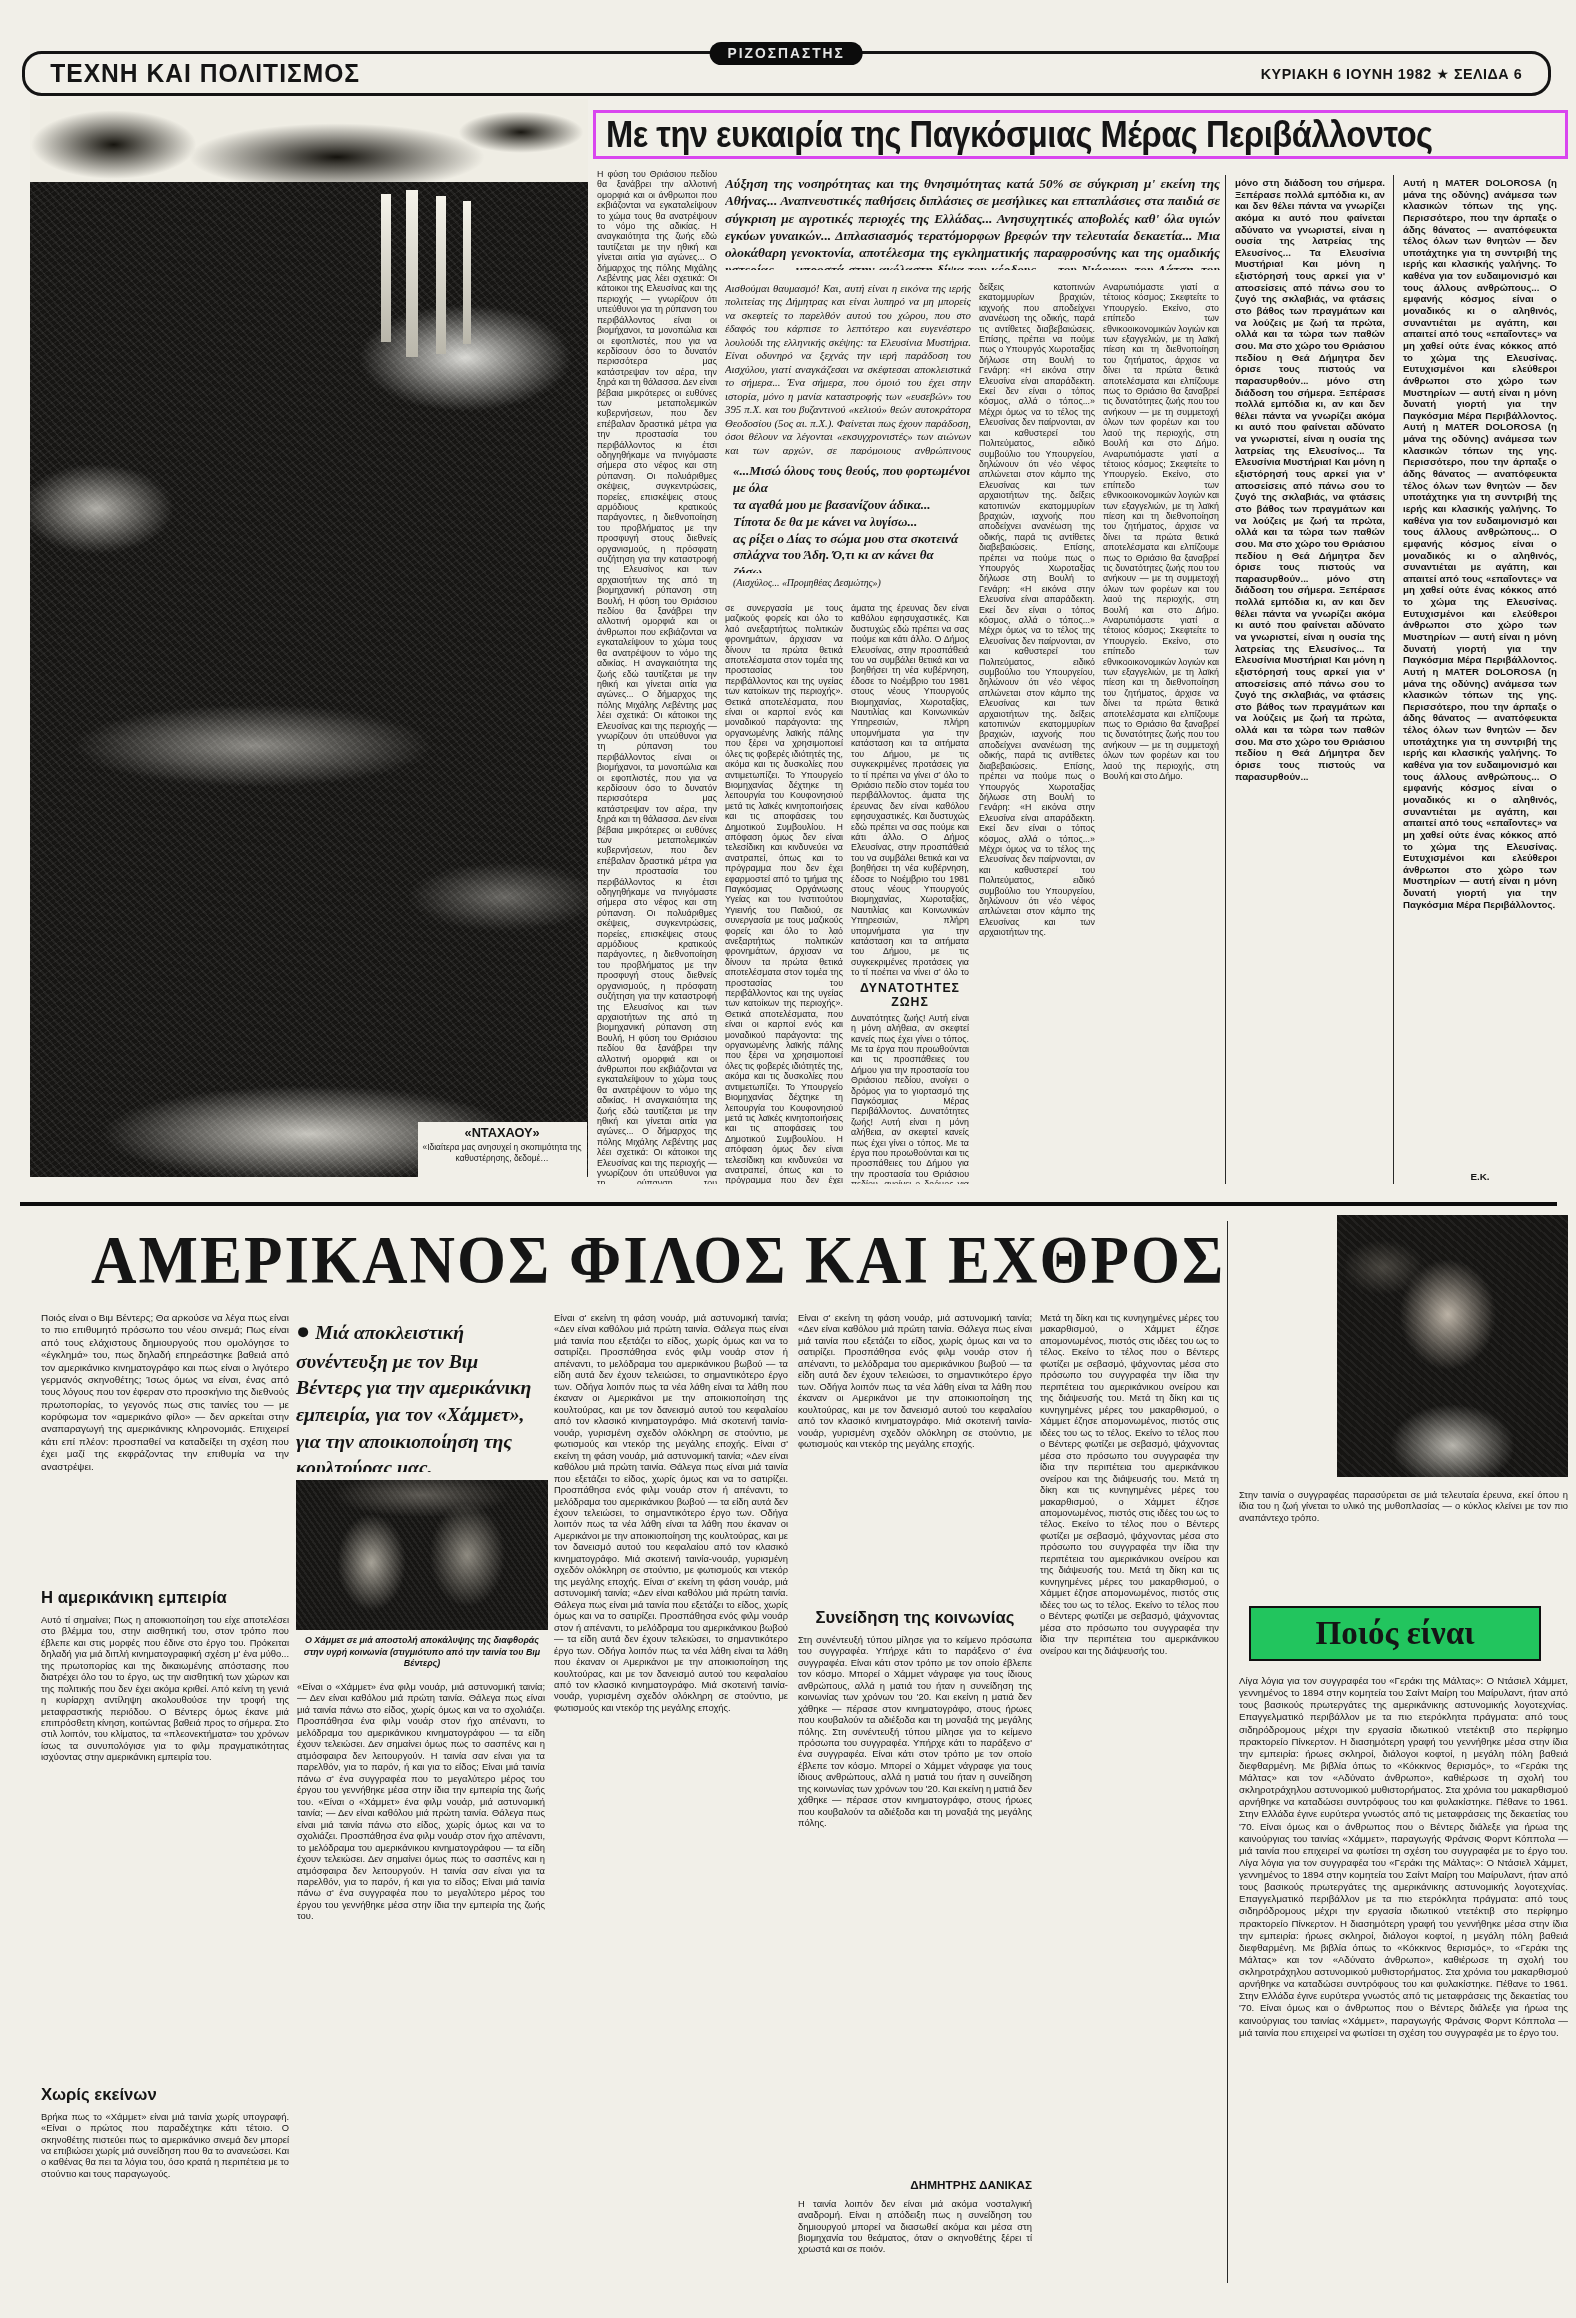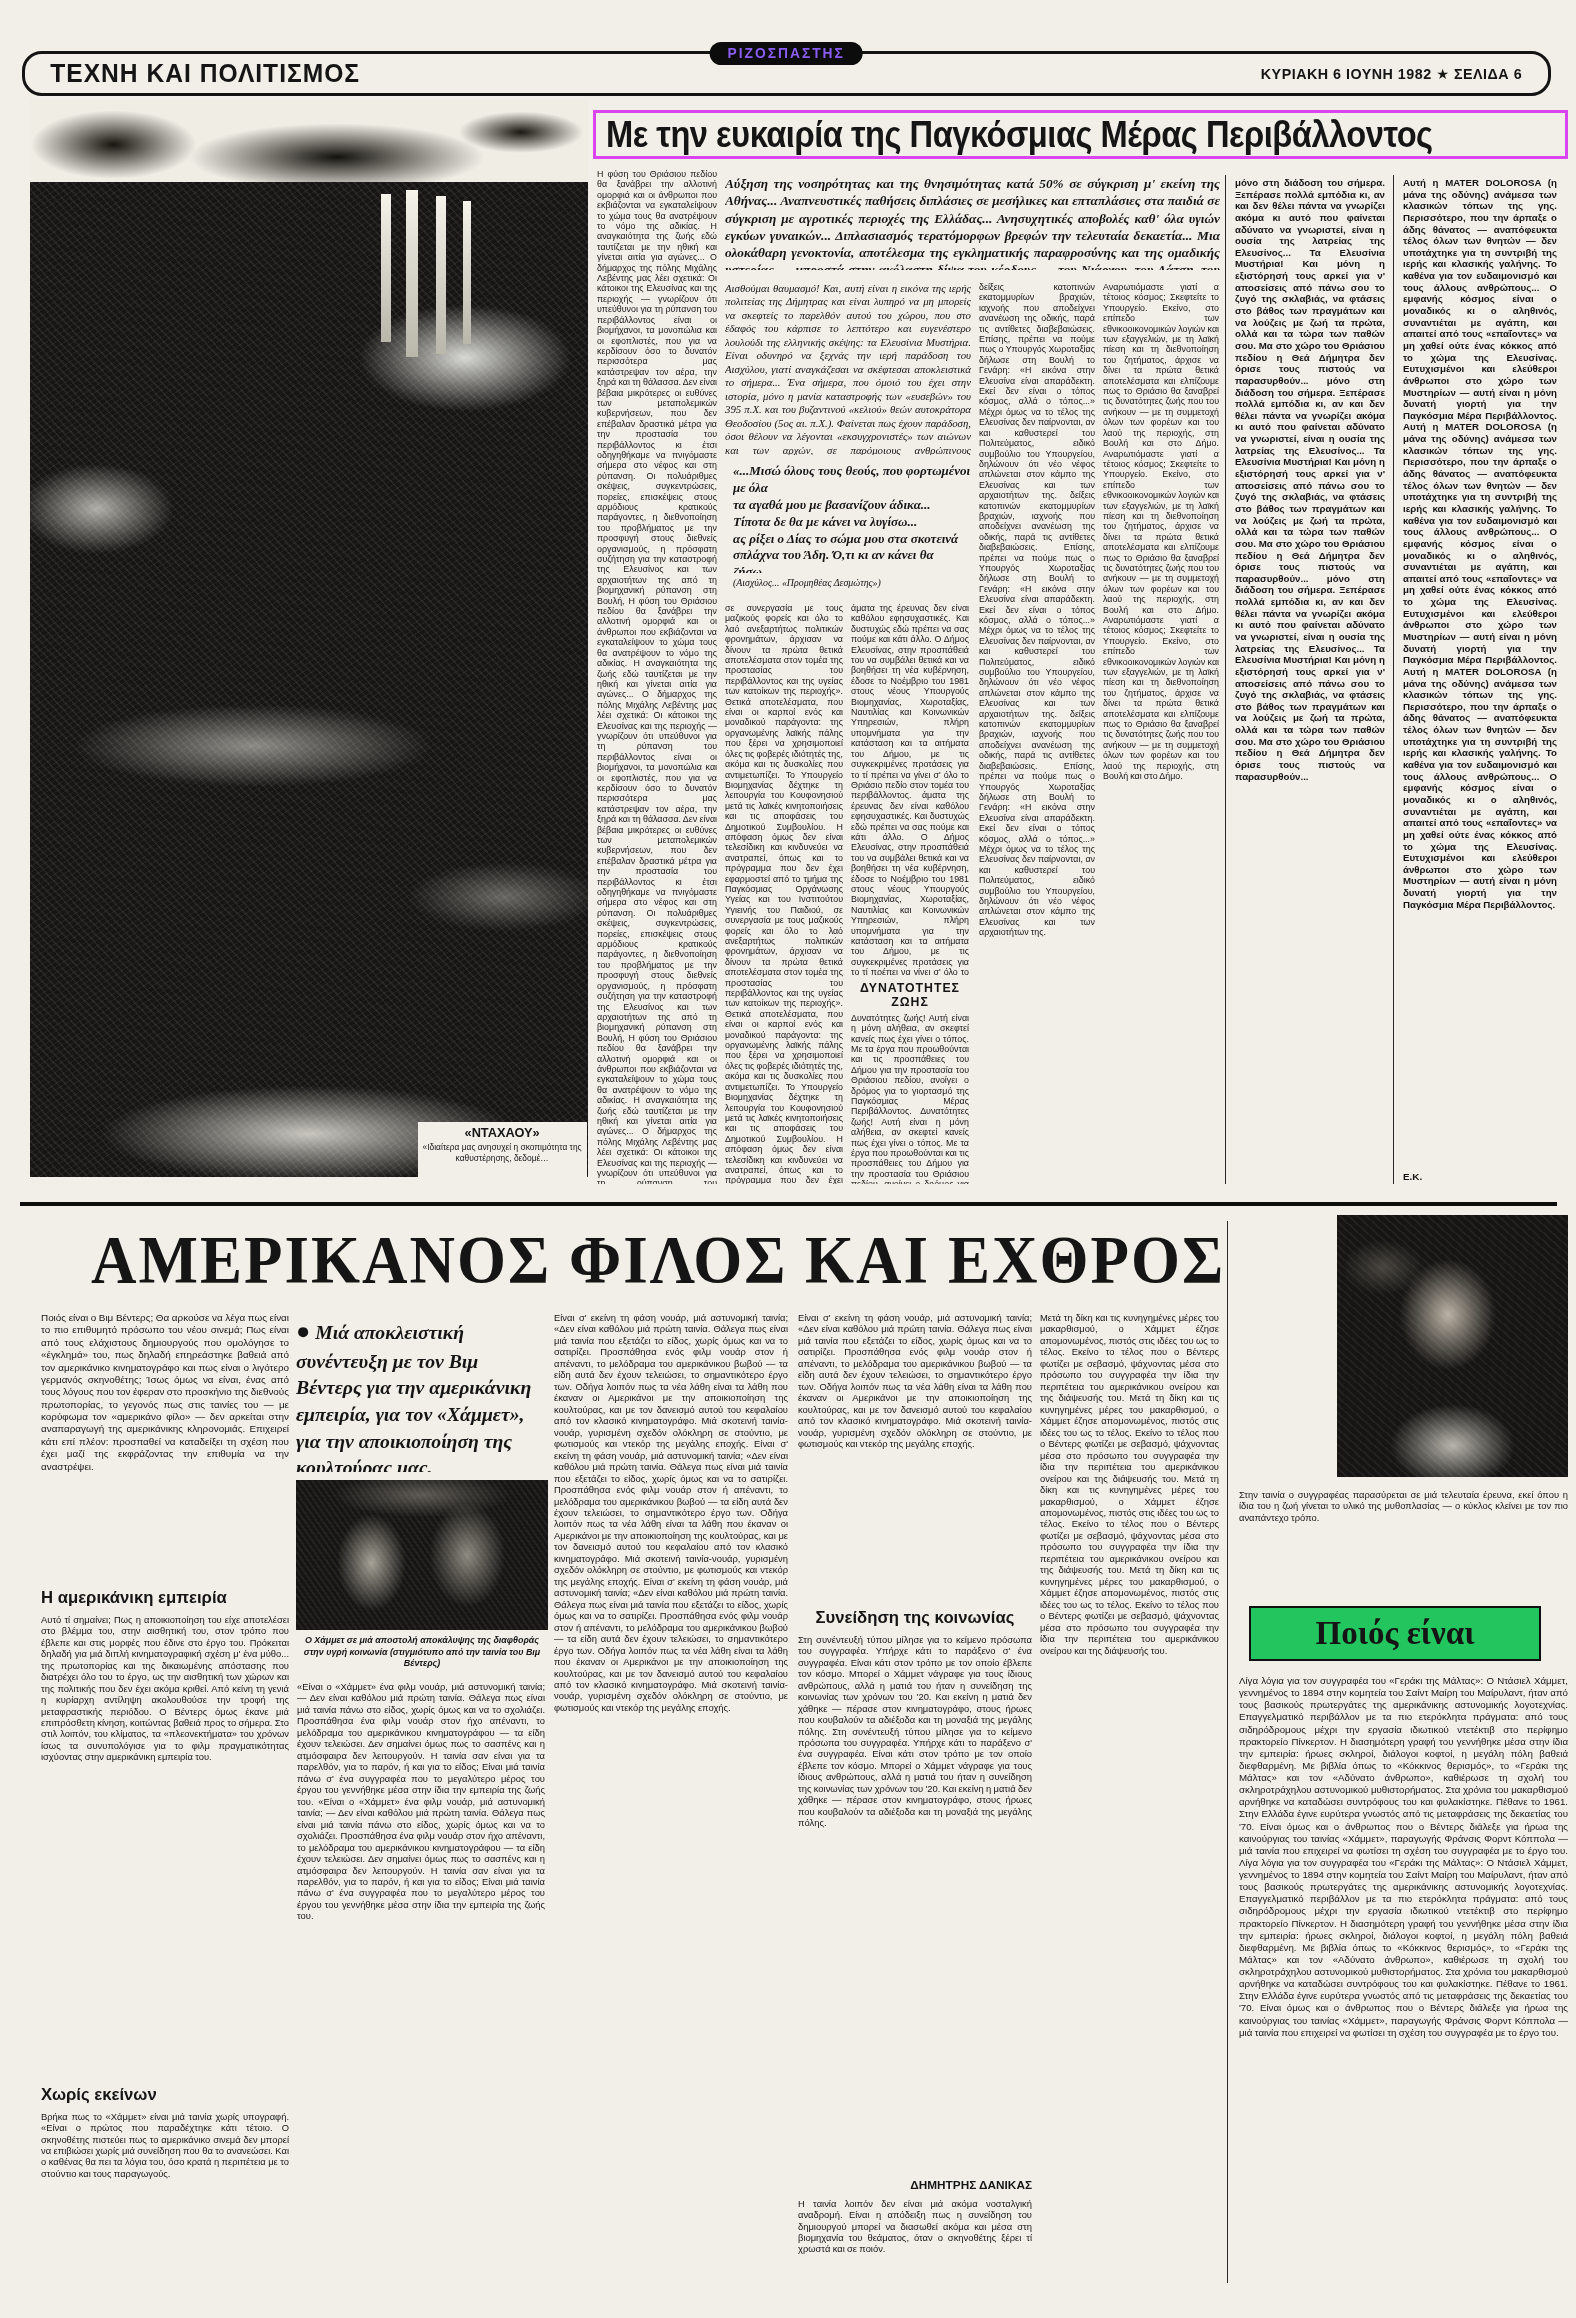--- a/index.html
+++ b/index.html
@@ -3,21 +3,21 @@
 <meta charset="utf-8">
 <style>
   html,body{margin:0;padding:0;}
   body{width:1576px;height:2319px;position:relative;background:#f1efe8;
        font-family:"Liberation Sans","DejaVu Sans",sans-serif;color:#151515;overflow:hidden;}
   .abs{position:absolute;}
   
   #header-box{left:21.7px;top:51px;width:1529px;height:45px;border:3px solid #141414;border-radius:19.7px;
               display:flex;align-items:center;justify-content:space-between;padding:0 25.6px;box-sizing:border-box;background:#f1efe8;}
   #section-title{font-weight:bold;font-size:24.6px;letter-spacing:1px;transform:scale(1,1.05);}
-  #masthead{position:absolute;left:50%;top:-11.8px;transform:translateX(-50%);background:#0c0c0c;color:#8b5cf6;
+  #masthead{position:absolute;left:50%;top:-11.8px;transform:translateX(-50%);background:#0c0c0c;color:#e5e5e5;
             border-radius:11.8px;padding:3.9px 17.7px;font-weight:bold;font-size:13.8px;letter-spacing:2px;}
   #page-date{font-weight:bold;font-size:14.3px;letter-spacing:0.5px;}
   
   .photo{background-color:#161513;overflow:hidden;}
   #photo-eleusina{left:29.6px;top:99px;width:558px;height:1078px;
      background-image:
        radial-gradient(ellipse 177px 89px at 78% 24%, rgba(250,250,245,.85) 0%, rgba(250,250,245,0) 60%),
        radial-gradient(ellipse 118px 69px at 12% 38%, rgba(240,238,230,.7) 0%, rgba(240,238,230,0) 65%),
        radial-gradient(ellipse 256px 59px at 40% 60%, rgba(235,233,225,.55) 0%, rgba(235,233,225,0) 70%),
        radial-gradient(ellipse 296px 69px at 50% 96%, rgba(242,240,232,.8) 0%, rgba(242,240,232,0) 70%),
@@ -44,21 +44,21 @@
   #top-intro{left:725px;top:175px;width:495px;height:95px;font-family:"Liberation Serif","DejaVu Serif",serif;
        font-weight:bold;font-style:italic;font-size:13.3px;line-height:1.3;text-align:justify;overflow:hidden;}
   #top-italic{left:725px;top:282px;width:246px;height:173px;font-family:"Liberation Serif","DejaVu Serif",serif;
        font-style:italic;font-size:10.8px;line-height:1.25;text-align:justify;overflow:hidden;}
   #quote-block{left:733px;top:463px;width:240px;height:110px;font-family:"Liberation Serif","DejaVu Serif",serif;
        font-weight:bold;font-style:italic;font-size:13px;line-height:1.3;white-space:pre-line;overflow:hidden;}
   #quote-attr{left:733px;top:577px;width:240px;font-family:"Liberation Serif","DejaVu Serif",serif;
        font-style:italic;font-size:9.9px;}
   .subhead-sm{font-weight:bold;font-size:12.3px;letter-spacing:1px;text-align:center;margin:5.9px 0 3.9px 0;}
   .vrule{width:1px;background:#2a2a2a;}
-  #signoff{font-weight:bold;font-size:9.9px;text-align:left;margin-top:3.9px;}
+  #signoff{font-weight:bold;font-size:9.9px;text-align:center;margin-top:3.9px;}
   
   #divider{left:19.7px;top:1202px;width:1537px;height:3.9px;background:#0d0d0d;}
   
   #bottom-headline{left:91px;top:1220px;width:1212px;font-family:"Liberation Serif","DejaVu Serif",serif;
        font-weight:bold;font-size:63px;letter-spacing:2px;transform:scale(1,1.08);transform-origin:left top;white-space:nowrap;}
   #portrait{left:1337px;top:1215px;width:231px;height:262px;
        background-image:
          radial-gradient(ellipse 69px 79px at 48% 38%, rgba(215,205,190,.85) 0%, rgba(215,205,190,0) 70%),
          radial-gradient(ellipse 89px 59px at 50% 88%, rgba(235,232,222,.75) 0%, rgba(235,232,222,0) 70%),
          radial-gradient(ellipse 59px 39px at 20% 20%, rgba(120,115,105,.5) 0%, rgba(0,0,0,0) 70%),

